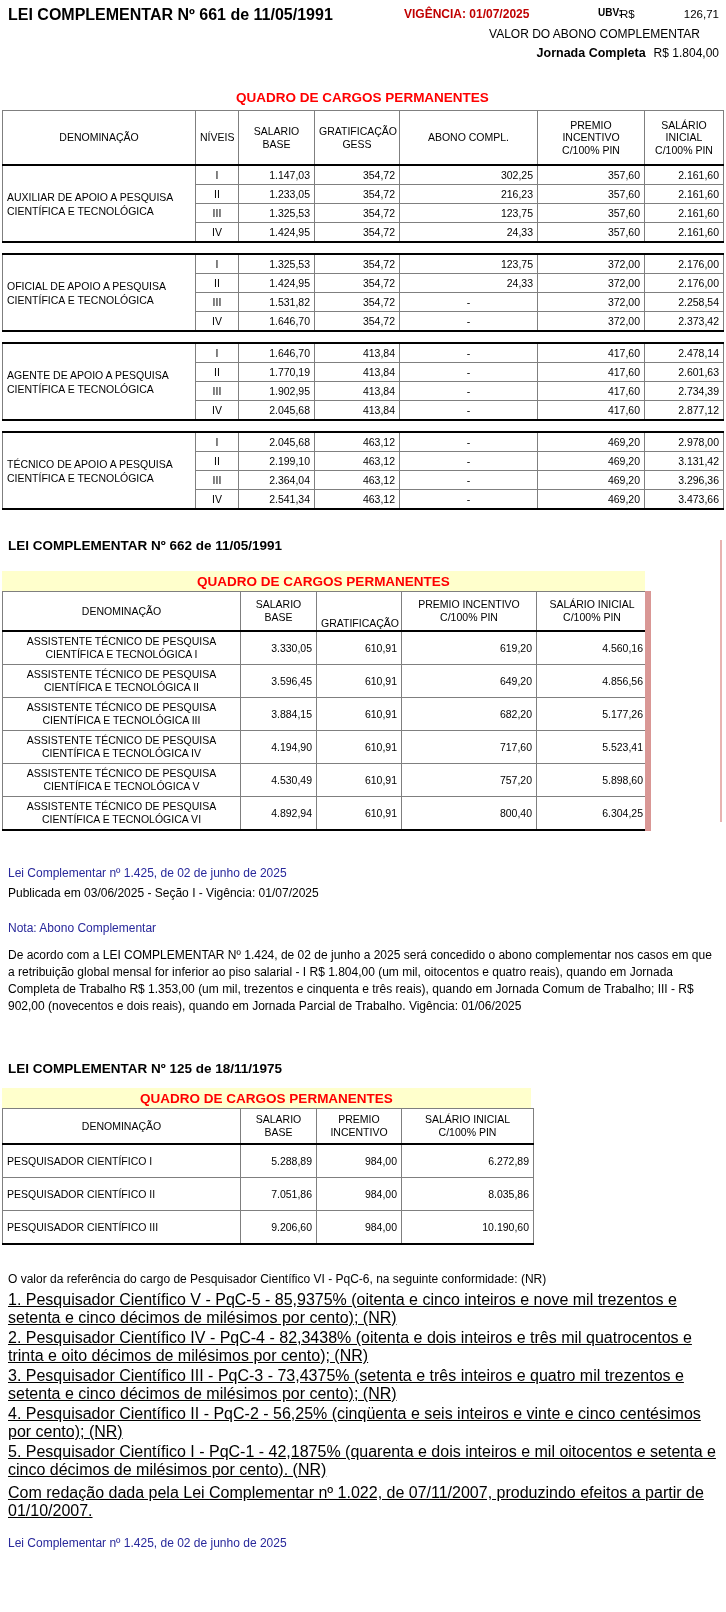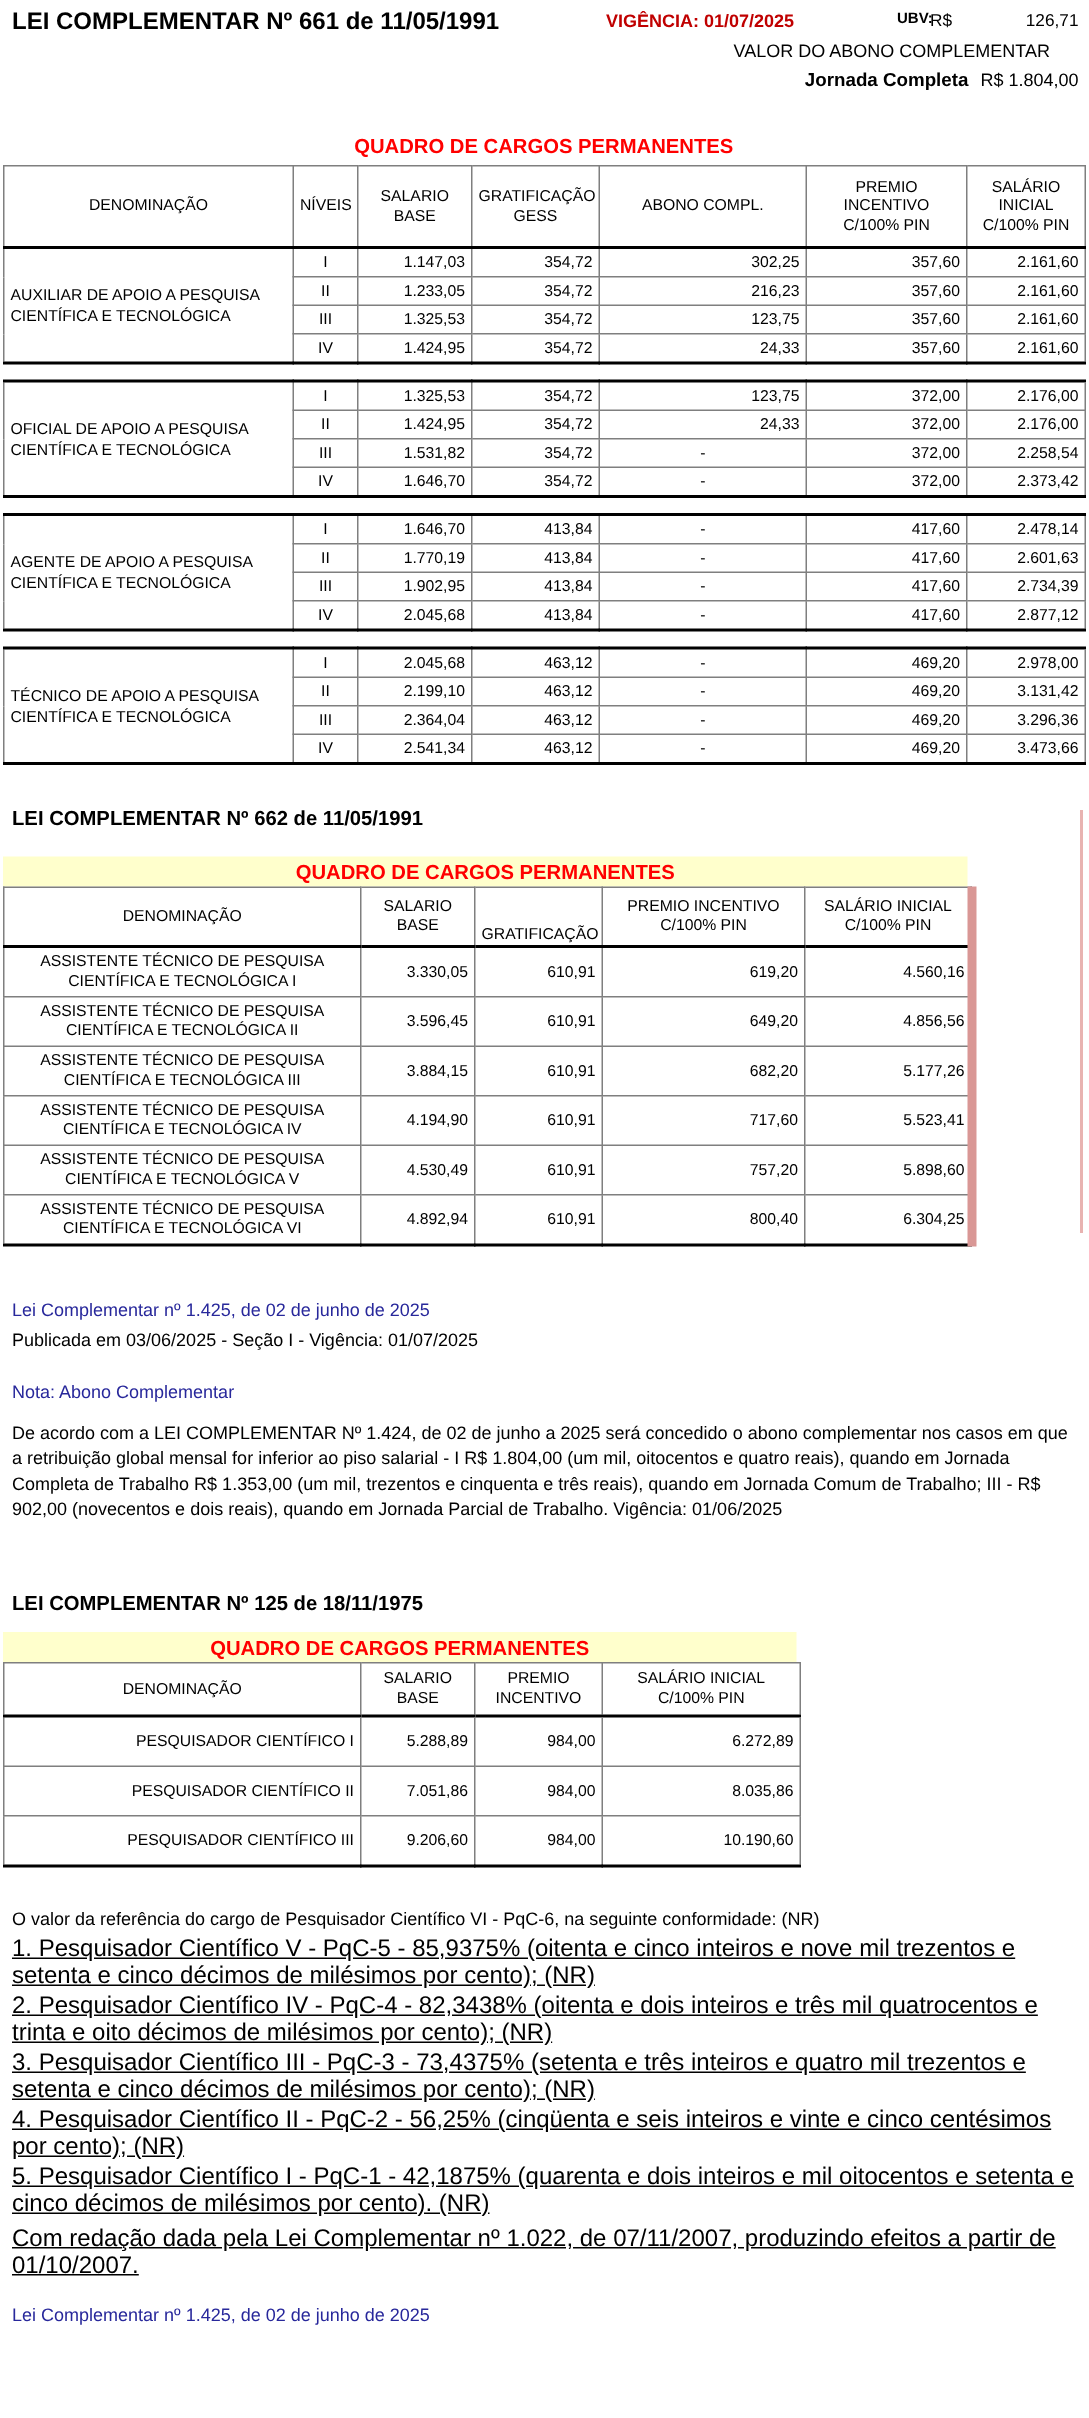--- a/index.html
+++ b/index.html
@@ -41,21 +41,21 @@
   .t2 .cell-bottom{vertical-align:bottom;}
   .t2 .drow td{height:32px;border-top:1px solid #000;}
   .t2 .den2{text-align:center;vertical-align:middle;line-height:13px;}
   .strip{position:absolute;left:645px;top:20px;bottom:0;width:6px;background:#d99795;}
   .edge-line{position:absolute;left:720px;top:540px;height:282px;width:2px;background:#e8b3b1;}
   
   .t3{width:531px;border-bottom:2px solid #000;}
   .t3 td{border:1px solid #7f7f7f;font-size:10.5px;padding:0 4px;}
   .t3-head td{height:34px;text-align:center;vertical-align:middle;line-height:13px;border-bottom:2px solid #000;}
   .t3 .drow td{height:32px;border-top:1px solid #000;}
-  .t3 .den3{text-align:right;vertical-align:middle;margin-top:16px;}
+  .t3 .den3{text-align:left;vertical-align:middle;margin-top:16px;}
   
   .blue{color:#28289b;}
   .tline{margin:0 0 0 8px;font-size:12px;line-height:17px;}
   .para{margin:10px 8px 0 8px;font-size:12px;line-height:17px;height:70px;}
   .fitem{margin:1px 8px 2px 8px;font-size:16px;line-height:18px;text-decoration:underline;}
 </style>
 </head>
 <body>
 
 <div class="top-header">

